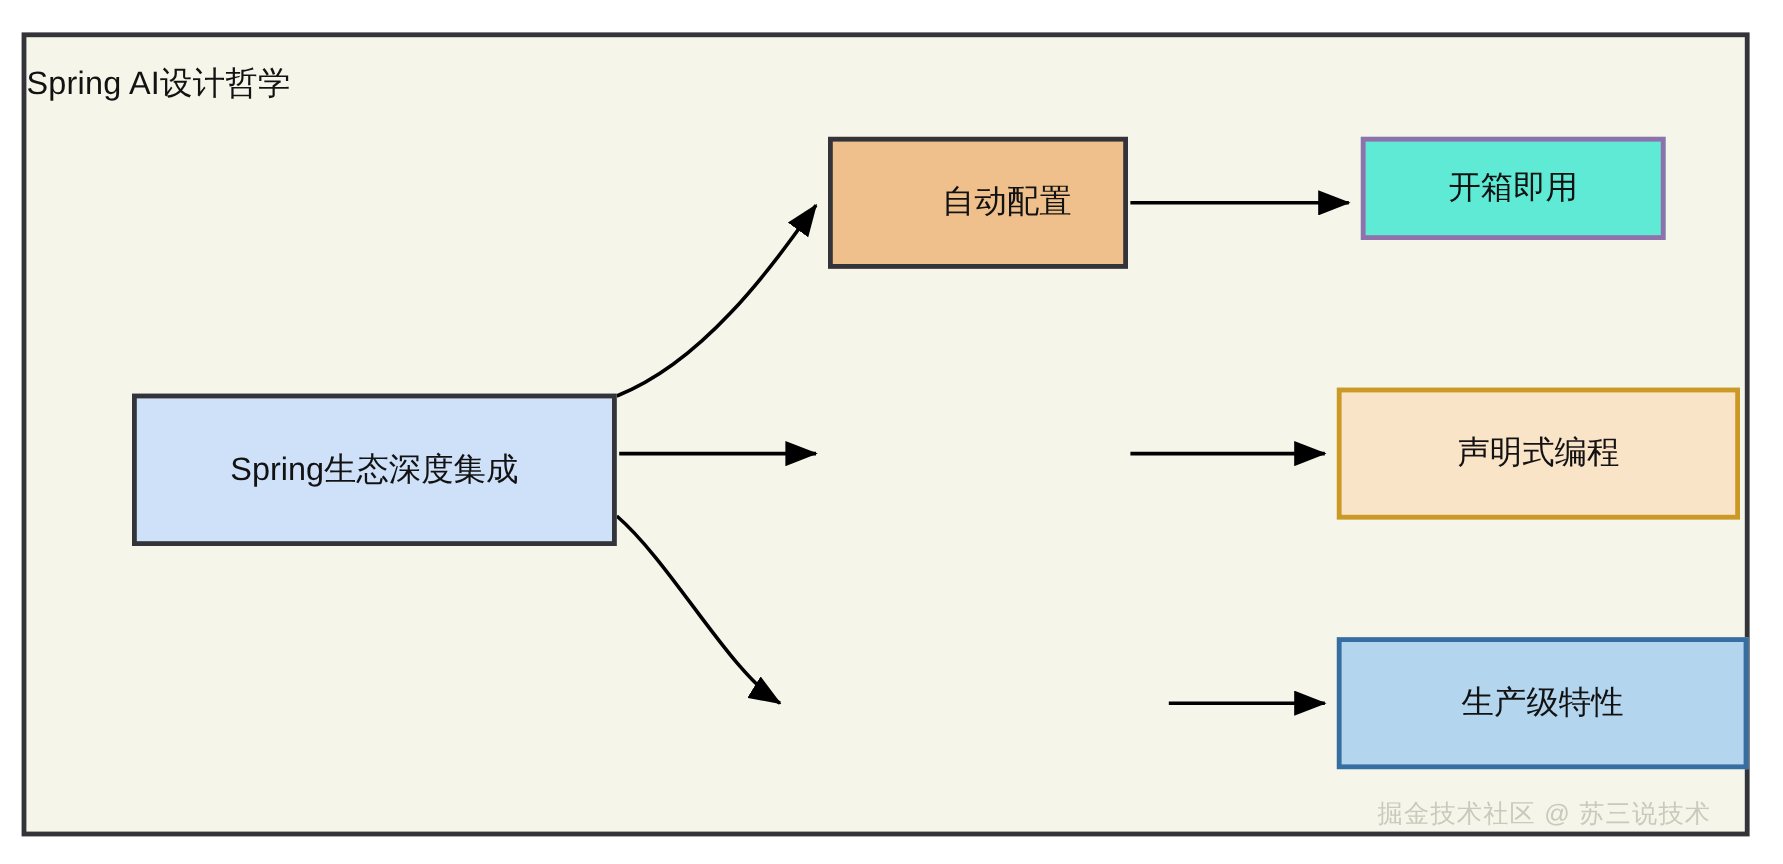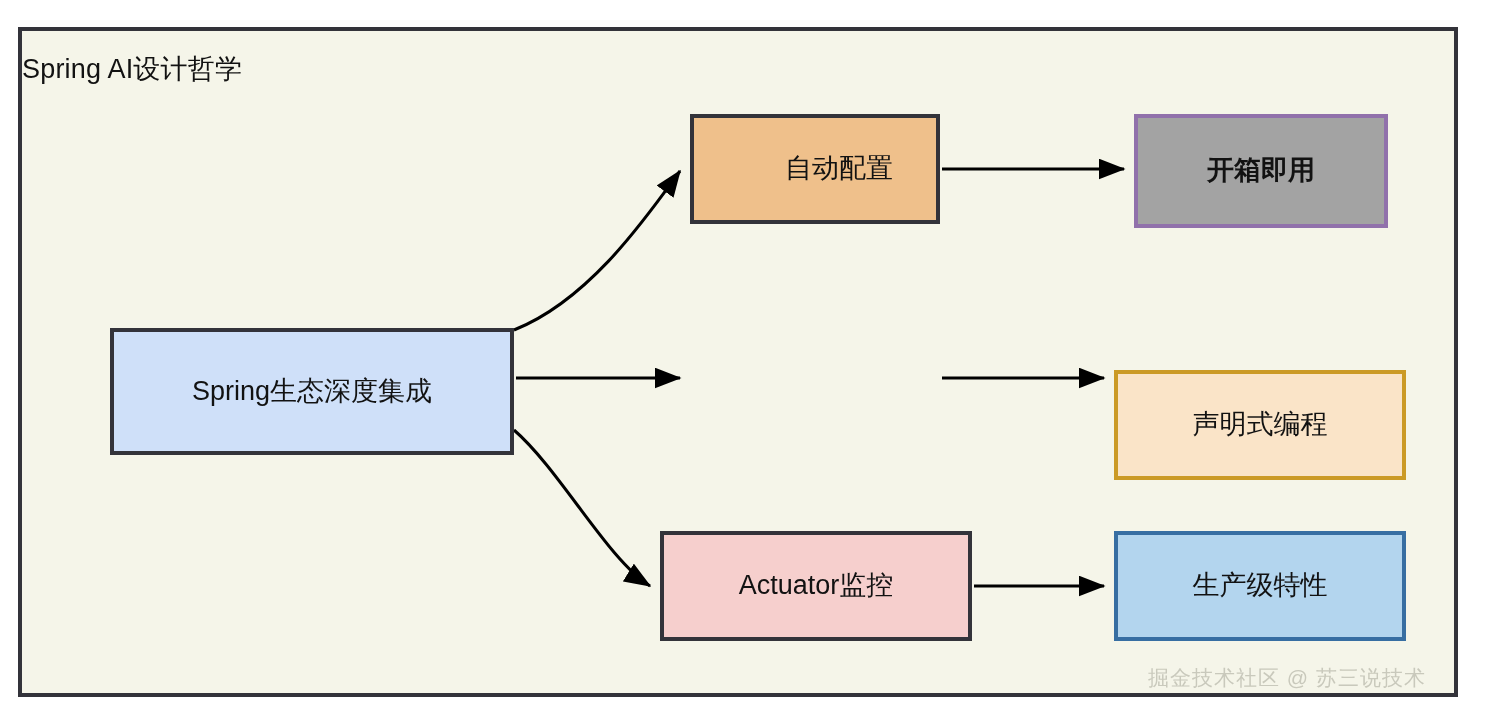--- a/index.html
+++ b/index.html
@@ -68,43 +68,41 @@
     background: #cfe0f9;
     border: 4px solid #33333a;
   }
   .node-autoconfig {
     left: 690px; top: 114px; width: 250px; height: 110px;
     background: #efc08b;
     border: 4px solid #33333a;
     padding-left: 48px;
   }
   .node-outofbox {
-    left: 1134px; top: 114px; width: 254px; height: 114px;
-    background: #a3a3a3;
+    left: 1134px; top: 114px; width: 254px; height: 86px;
+    background: #5eead4;
     border: 4px solid #9171ab;
-    font-weight: bold;
   }
   .node-di {
     left: 690px; top: 323px; width: 250px; height: 110px;
     background: #c8e68b;
     border: 4px solid #33333a;
   }
   .node-declarative {
-    left: 1114px; top: 323px; width: 292px; height: 110px;
+    left: 1114px; top: 323px; width: 336px; height: 110px;
     background: #fae4c8;
     border: 4px solid #cb9a26;
-    margin-top: 47px;
   }
   .node-actuator {
     left: 660px; top: 531px; width: 312px; height: 110px;
     background: #f6cfcd;
     border: 4px solid #33333a;
   }
   .node-production {
-    left: 1114px; top: 531px; width: 292px; height: 110px;
+    left: 1114px; top: 531px; width: 343px; height: 110px;
     background: #b3d5ee;
     border: 4px solid #376ea2;
   }
   #watermark {
     position: absolute;
     left: 1148px;
     top: 664px;
     font-size: 21px;
     color: #c9c9bc;
     white-space: nowrap;
@@ -142,19 +140,18 @@
 
   <div class="node node-root">Spring生态深度集成</div>
 
   <div class="node node-autoconfig">自动配置</div>
 
   <div class="node node-outofbox">开箱即用</div>
 
 
   <div class="node node-declarative">声明式编程</div>
 
-  <div class="node node-actuator">Actuator监控</div>
 
   <div class="node node-production">生产级特性</div>
 
   <div id="watermark">掘金技术社区 @ 苏三说技术</div>
 
 </div>
 
 </body></html>

